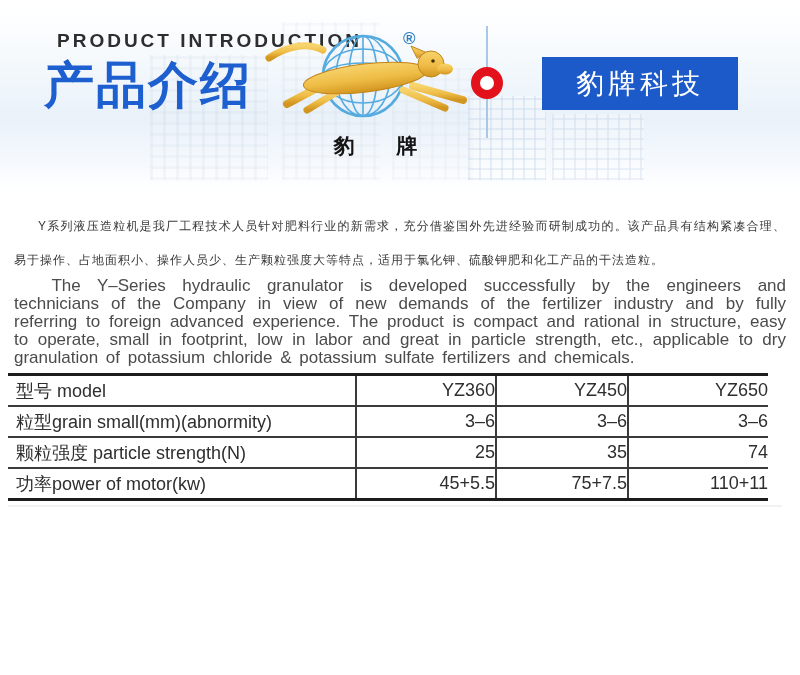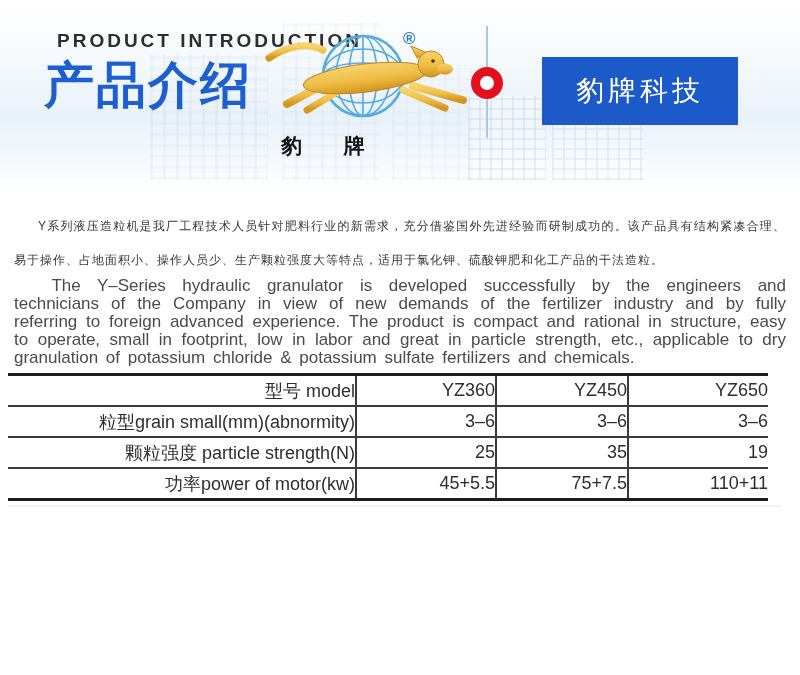--- a/index.html
+++ b/index.html
@@ -37,33 +37,33 @@
     position:absolute;left:57px;top:30px;
     font-size:19px;font-weight:600;letter-spacing:3px;color:#2e2e2e;white-space:nowrap;
   }
   .hero-title{
     position:absolute;left:44px;top:52px;
     font-size:50px;font-weight:800;letter-spacing:2px;color:#1e5fd0;white-space:nowrap;
   }
 
   .logo{position:absolute;left:263px;top:14px;width:225px;height:120px;}
   .logo-name{
-    position:absolute;left:263px;top:132px;width:225px;text-align:left;
+    position:absolute;left:263px;top:132px;width:225px;text-align:center;
     font-size:21px;font-weight:700;color:#141414;
     letter-spacing:18px;text-indent:18px;white-space:nowrap;
   }
 
   .divider-line{position:absolute;left:486px;top:26px;width:2px;height:112px;background:#a9c7e6;}
   .red-ring{
     position:absolute;left:471px;top:67px;width:32px;height:32px;box-sizing:border-box;
     border:9px solid #e2111b;border-radius:50%;background:#ffffff;
   }
 
   .brand-button{
-    position:absolute;left:542px;top:57px;width:196px;height:68px;
+    position:absolute;left:542px;top:57px;width:196px;height:53px;
     background:#1d5ac9;border:none;cursor:pointer;
     display:flex;align-items:center;justify-content:center;
     color:#ffffff;font-size:28px;font-weight:500;letter-spacing:4px;
     font-family:"Liberation Sans","DejaVu Sans",sans-serif;white-space:nowrap;
   }
 
   
   .content{position:absolute;left:0;top:196px;width:800px;}
   .para-cn{
     margin:13px 14px 0 14px;
@@ -80,21 +80,21 @@
   .spec-table{
     border-collapse:collapse;table-layout:fixed;
     margin:6px 0 0 8px;width:760px;
     border-top:3px solid #1c1c1c;border-bottom:3px solid #1c1c1c;
   }
   .spec-table td{
     height:29px;padding:0;font-size:18px;color:#2e2e2e;
     border-top:2px solid #3a3a3a;overflow:hidden;white-space:nowrap;
   }
   .spec-table tr:first-child td{border-top:none;}
-  .spec-table td.cell-label{padding-left:8px;text-align:right;}
+  .spec-table td.cell-label{padding-left:8px;text-align:left;}
   .spec-table td.cell-val{border-left:2px solid #3a3a3a;text-align:right;}
 
   .artifact-line{margin:4px 18px 0 8px;height:2px;background:rgba(90,95,105,.08);}
 </style>
 </head>
 <body>
 
 <div class="page">
 
   <div class="hero">
@@ -173,21 +173,21 @@
       <tr>
         <td class="cell-label">粒型grain small(mm)(abnormity)</td>
         <td class="cell-val">3–6</td>
         <td class="cell-val">3–6</td>
         <td class="cell-val">3–6</td>
       </tr>
       <tr>
         <td class="cell-label">颗粒强度  particle strength(N)</td>
         <td class="cell-val">25</td>
         <td class="cell-val">35</td>
-        <td class="cell-val">19</td>
+        <td class="cell-val">74</td>
       </tr>
       <tr>
         <td class="cell-label">功率power of motor(kw)</td>
         <td class="cell-val">45+5.5</td>
         <td class="cell-val">75+7.5</td>
         <td class="cell-val">110+11</td>
       </tr>
     </tbody>
       </table>
 

